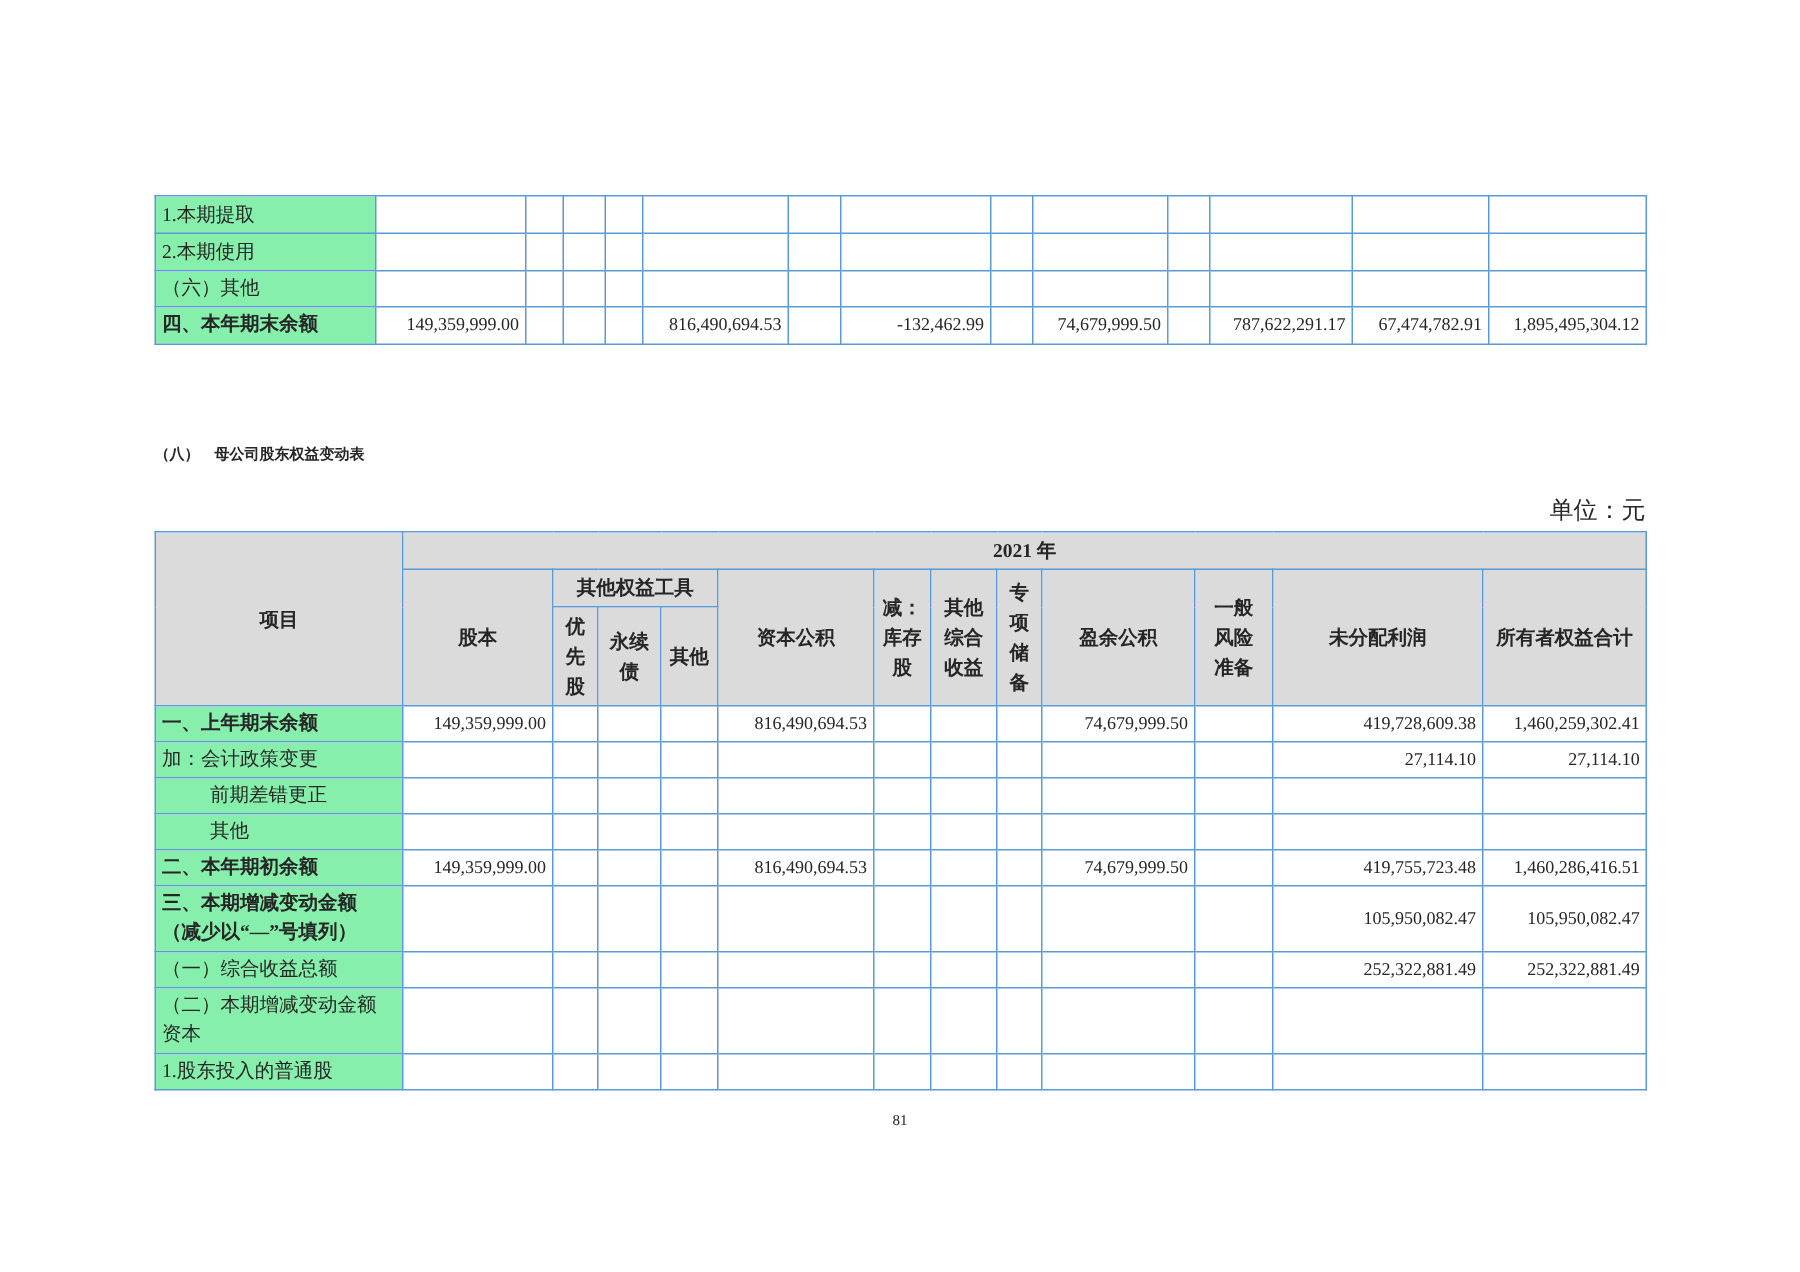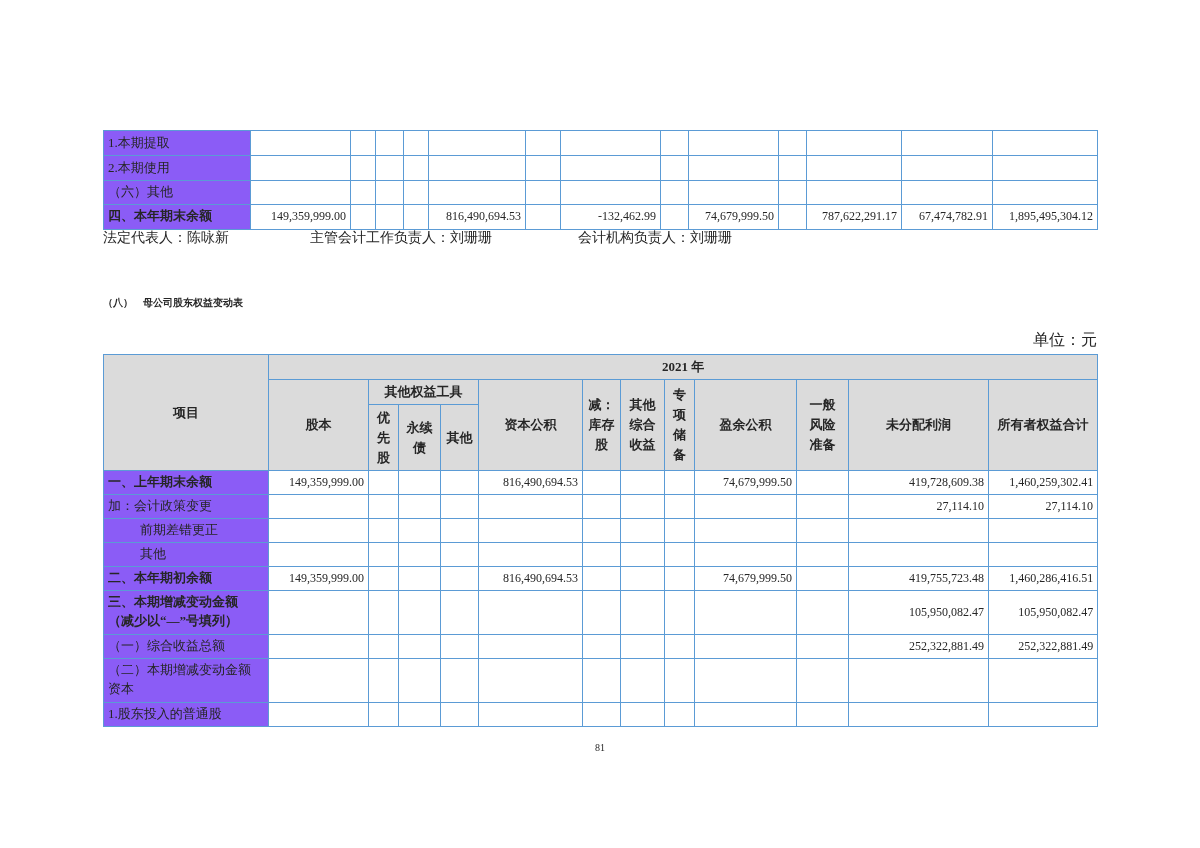--- a/index.html
+++ b/index.html
@@ -8,21 +8,21 @@
     width:1200px; height:848px;
     font-family:"Liberation Serif", serif;
     color:#262626;
   }
   .sheet { position:relative; width:1200px; height:848px; overflow:hidden; background:#fff; }
 
   table { border-collapse:collapse; table-layout:fixed; width:994px; }
   td { border:1px solid #5b9bd5; overflow:hidden; vertical-align:middle; }
 
   .lbl {
-    background:#8b5cf6; text-align:left; font-size:13px;
+    background:#86efac; text-align:left; font-size:13px;
     padding:2px 4px; line-height:1.45; white-space:pre-line;
   }
   .num { text-align:right; font-size:12px; padding:2px 4px; background:#fff; white-space:nowrap; }
   .bold { font-weight:bold; }
   .ind1 { }
   .ind2 { padding-left:36px; }
 
   .hdr {
     background:#dbdbdb; text-align:center; font-weight:bold; font-size:13px;
     padding:2px 3px; word-break:break-all; line-height:1.55;
@@ -127,25 +127,20 @@
       <td class="num"></td>
       <td class="num">74,679,999.50</td>
       <td class="num"></td>
       <td class="num">787,622,291.17</td>
       <td class="num">67,474,782.91</td>
       <td class="num">1,895,495,304.12</td>
     </tr>
   </tbody>
     </table>
 
-  <div class="signatures">
-    <span class="sig sig-1">法定代表人：陈咏新</span>
-    <span class="sig sig-2">主管会计工作负责人：刘珊珊</span>
-    <span class="sig sig-3">会计机构负责人：刘珊珊</span>
-  </div>
 
   <div class="section-title">（八）　母公司股东权益变动表</div>
   <div class="unit-label">单位：元</div>
 
   <table class="t2">
     <colgroup>
       <col style="width:165px">
         <col style="width:100px">
         <col style="width:30px">
         <col style="width:42px">

